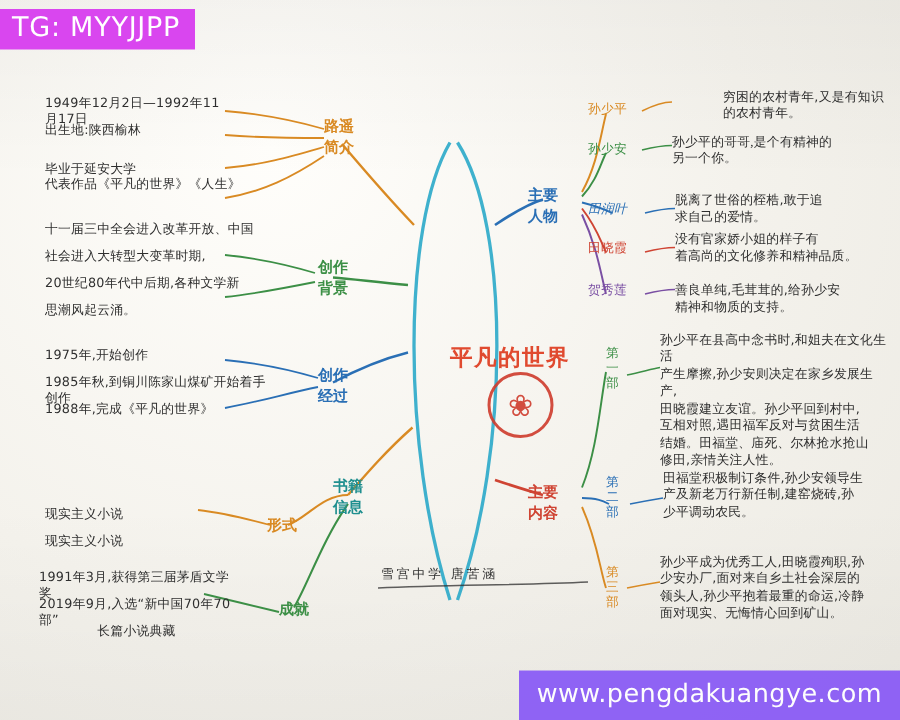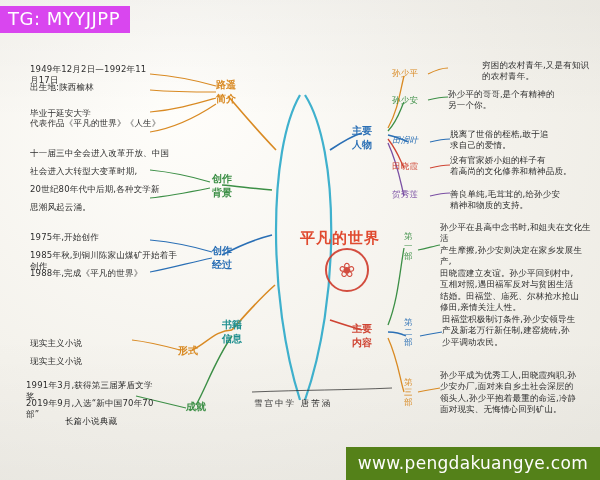--- a/index.html
+++ b/index.html
@@ -29,21 +29,21 @@
     position:absolute;left:0;top:6px;
     background:#d946ef;color:#ffffff;
     font-size:18px;line-height:20px;
     padding:3px 10px 4px 8px;
     letter-spacing:.5px;
     font-family:"DejaVu Sans","Liberation Sans",sans-serif;
   }
   
   .wm{
     position:absolute;right:0;bottom:0;
-    background:#4d7c0f;color:#fff;
+    background:#8b5cf6;color:#fff;
     font-size:17px;line-height:22px;
     padding:5px 12px 6px 12px;
     letter-spacing:.3px;
     opacity:.95;
     text-align:right;
   }
 
   svg.lines{position:absolute;left:0;top:0;width:600px;height:480px;}
 
   .node{
@@ -213,17 +213,17 @@
 少平调动农民。</div>
 
   <div class="node hand" style="left:404px;top:378px;color:#d98a23;line-height:1.15;">第
 三
 部</div>
   <div class="node hand txt-dark" style="left:440px;top:370px;width:154px;">孙少平成为优秀工人,田晓霞殉职,孙
 少安办厂,面对来自乡土社会深层的
 领头人,孙少平抱着最重的命运,冷静
 面对现实、无悔情心回到矿山。</div>
 
-  <div class="node hand txt-dark" style="left:254px;top:378px;letter-spacing:2px;margin-top:20px;">雪宫中学  唐苦涵</div>
+  <div class="node hand txt-dark" style="left:254px;top:378px;letter-spacing:2px;">雪宫中学  唐苦涵</div>
 
   <div class="tg-tag">TG: MYYJJPP</div>
   <div class="wm">www.pengdakuangye.com</div>
 </div>
 
 </body></html>

